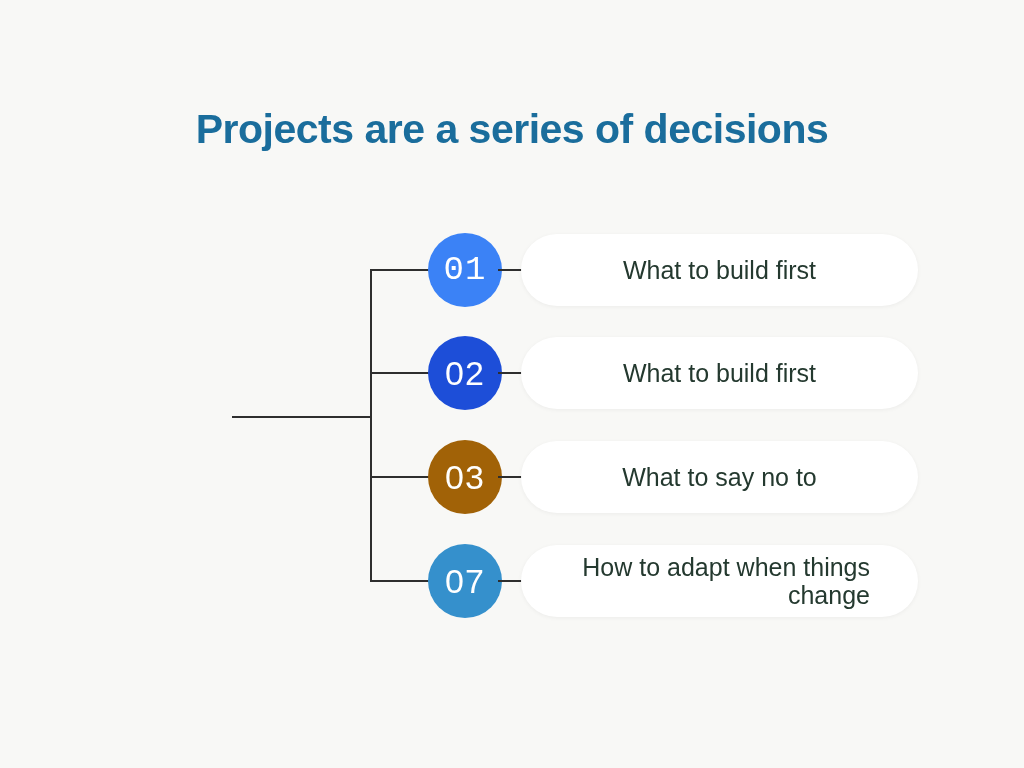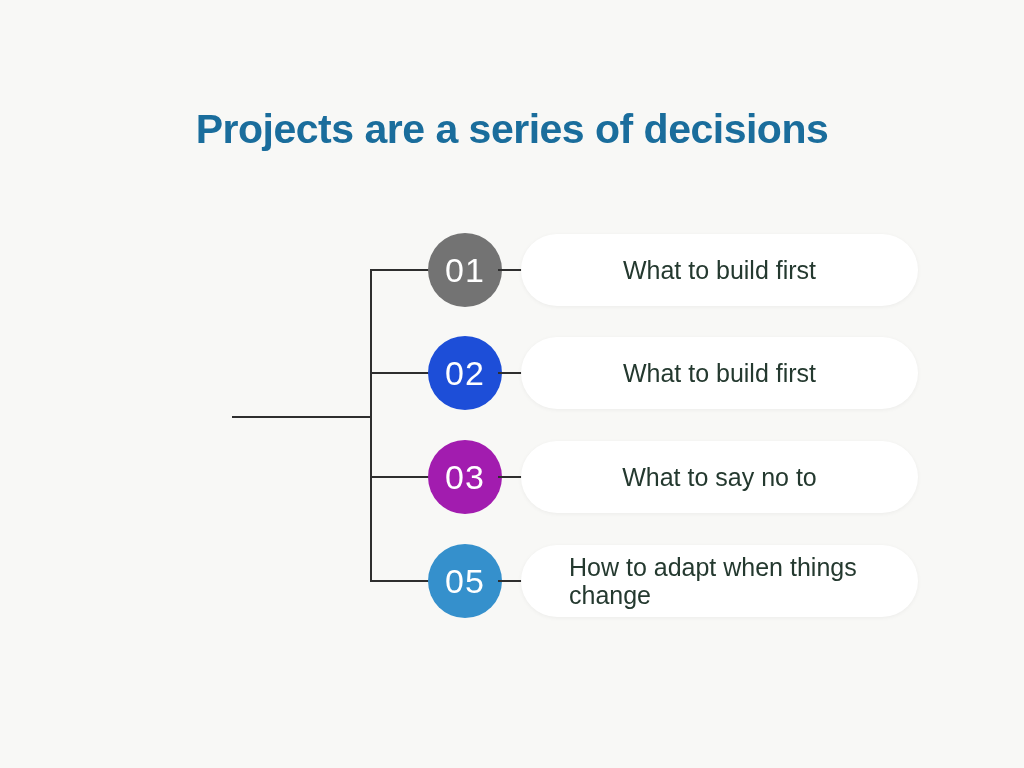--- a/index.html
+++ b/index.html
@@ -54,42 +54,42 @@
     left:521px; top:-36px;
     width:397px; height:72px;
     background:#ffffff;
     border-radius:36px;
     box-shadow:0 1px 4px rgba(0,0,0,0.05);
     display:flex; align-items:center; justify-content:center;
     padding:0 48px;
     box-sizing:border-box;
   }
   .pill-label {
-    text-align:left;
+    text-align:right;
     font-size:25px;
     font-weight:500;
     line-height:1.12;
     color:#24392f;
   }
 </style>
 </head>
 <body>
 
 <div class="canvas">
 
   <div class="title">Projects are a series of decisions</div>
 
 
   <div class="line root-line"></div>
   <div class="line v-line"></div>
 
   <div id="rows-host">
     <div class="row" style="top: 270px;">
       <div class="branch-line"></div>
-      <div class="num-circle" style="background: #737373;">
+      <div class="num-circle" style="background: #3b82f6; font-family: Liberation Mono, monospace;">
         <span>01</span>
       </div>
       <div class="circle-line"></div>
       <div class="pill">
         <span class="pill-label">What to build first</span>
       </div>
     </div>
 
     <div class="row" style="top: 373px;">
       <div class="branch-line"></div>
@@ -97,33 +97,33 @@
         <span>02</span>
       </div>
       <div class="circle-line"></div>
       <div class="pill">
         <span class="pill-label">What to build first</span>
       </div>
     </div>
 
     <div class="row" style="top: 477px;">
       <div class="branch-line"></div>
-      <div class="num-circle" style="background: #a21caf;">
+      <div class="num-circle" style="background: #a16207;">
         <span>03</span>
       </div>
       <div class="circle-line"></div>
       <div class="pill">
         <span class="pill-label">What to say no to</span>
       </div>
     </div>
 
     <div class="row" style="top: 581px;">
       <div class="branch-line"></div>
       <div class="num-circle" style="background: rgb(53, 144, 204);">
-        <span>05</span>
+        <span>07</span>
       </div>
       <div class="circle-line"></div>
       <div class="pill">
         <span class="pill-label">How to adapt when things change</span>
       </div>
     </div>
   </div>
 
 </div>
 

